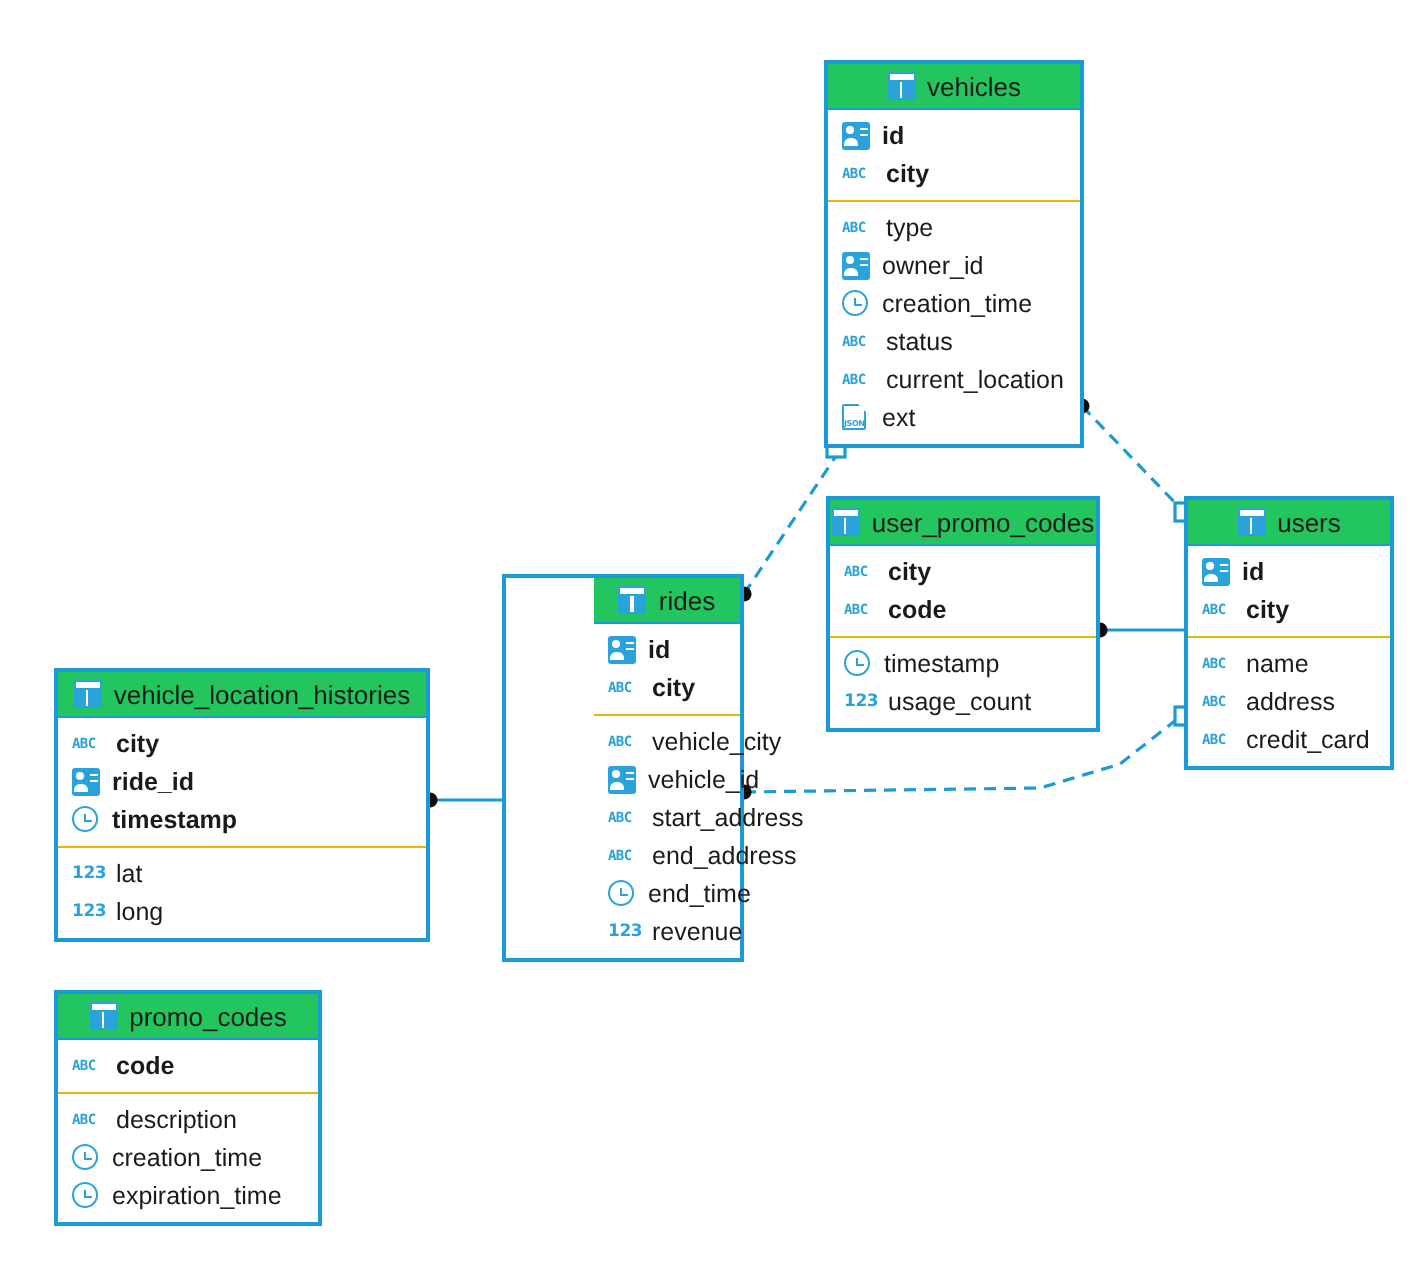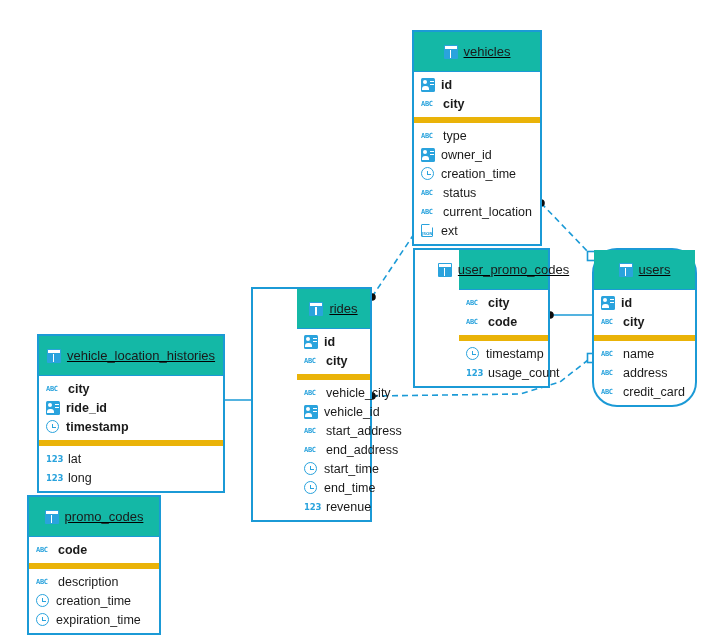--- a/index.html
+++ b/index.html
@@ -14,32 +14,31 @@
   .table{
     position:absolute;
     border:2px solid #1b9ad6;
     background:#ffffff;
     box-sizing:border-box;
     z-index:2;
   }
   .thead{
     display:flex;align-items:center;justify-content:center;
     gap:6px;
-    height:40px;
-    background:#14b8a6;
+    height:23px;
+    background:#22c55e;
     border-bottom:1px solid #1b9ad6;
     box-sizing:border-box;
     padding:0 8px;
-    text-decoration:underline;
   }
   .ttitle{
     font-size:13px;color:#1a1a1a;white-space:nowrap;letter-spacing:0;
   }
   .section{padding:3px 0 4px 0;box-sizing:border-box;}
-  .section.keys{border-bottom:6px solid #eab308;}
+  .section.keys{border-bottom:1px solid #eab308;}
   .row{
     display:flex;align-items:center;gap:6px;
     height:19px;padding:0 7px;box-sizing:border-box;white-space:nowrap;
   }
   .fname{font-size:12.5px;color:#1a1a1a;}
   .row.key .fname{font-weight:bold;}
 
   
   .ic{width:14px;height:14px;flex:0 0 14px;position:relative;display:inline-block;}
 
@@ -180,21 +179,21 @@
           <div class="row">
             <span class="ic-abc">ABC</span>
             <span class="fname">current_location</span>
           </div>
           <div class="row">
             <span class="ic ic-json"></span>
             <span class="fname">ext</span>
           </div>
         </div>
       </div>
-      <div class="table" style="left: 413px; top: 248px; width: 137px; padding-left: 44px;">
+      <div class="table" style="left: 413px; top: 248px; width: 137px;">
         <div class="thead">
           <span class="ic ic-grid"></span>
           <span class="ttitle">user_promo_codes</span>
         </div>
         <div class="section keys">
           <div class="row key">
             <span class="ic-abc">ABC</span>
             <span class="fname">city</span>
           </div>
           <div class="row key">
@@ -206,21 +205,21 @@
           <div class="row">
             <span class="ic ic-clock"></span>
             <span class="fname">timestamp</span>
           </div>
           <div class="row">
             <span class="ic-123">123</span>
             <span class="fname">usage_count</span>
           </div>
         </div>
       </div>
-      <div class="table" style="left: 592px; top: 248px; width: 105px; border-radius: 25px;">
+      <div class="table" style="left: 592px; top: 248px; width: 105px;">
         <div class="thead">
           <span class="ic ic-grid"></span>
           <span class="ttitle">users</span>
         </div>
         <div class="section keys">
           <div class="row key">
             <span class="ic ic-badge">
               <i></i>
             </span>
             <span class="fname">id</span>
@@ -273,36 +272,32 @@
             </span>
             <span class="fname">vehicle_id</span>
           </div>
           <div class="row">
             <span class="ic-abc">ABC</span>
             <span class="fname">start_address</span>
           </div>
           <div class="row">
             <span class="ic-abc">ABC</span>
             <span class="fname">end_address</span>
-          </div>
-          <div class="row">
-            <span class="ic ic-clock"></span>
-            <span class="fname">start_time</span>
           </div>
           <div class="row">
             <span class="ic ic-clock"></span>
             <span class="fname">end_time</span>
           </div>
           <div class="row">
             <span class="ic-123">123</span>
             <span class="fname">revenue</span>
           </div>
         </div>
       </div>
-      <div class="table" style="left: 37px; top: 334px; width: 188px;">
+      <div class="table" style="left: 27px; top: 334px; width: 188px;">
         <div class="thead">
           <span class="ic ic-grid"></span>
           <span class="ttitle">vehicle_location_histories</span>
         </div>
         <div class="section keys">
           <div class="row key">
             <span class="ic-abc">ABC</span>
             <span class="fname">city</span>
           </div>
           <div class="row key">

